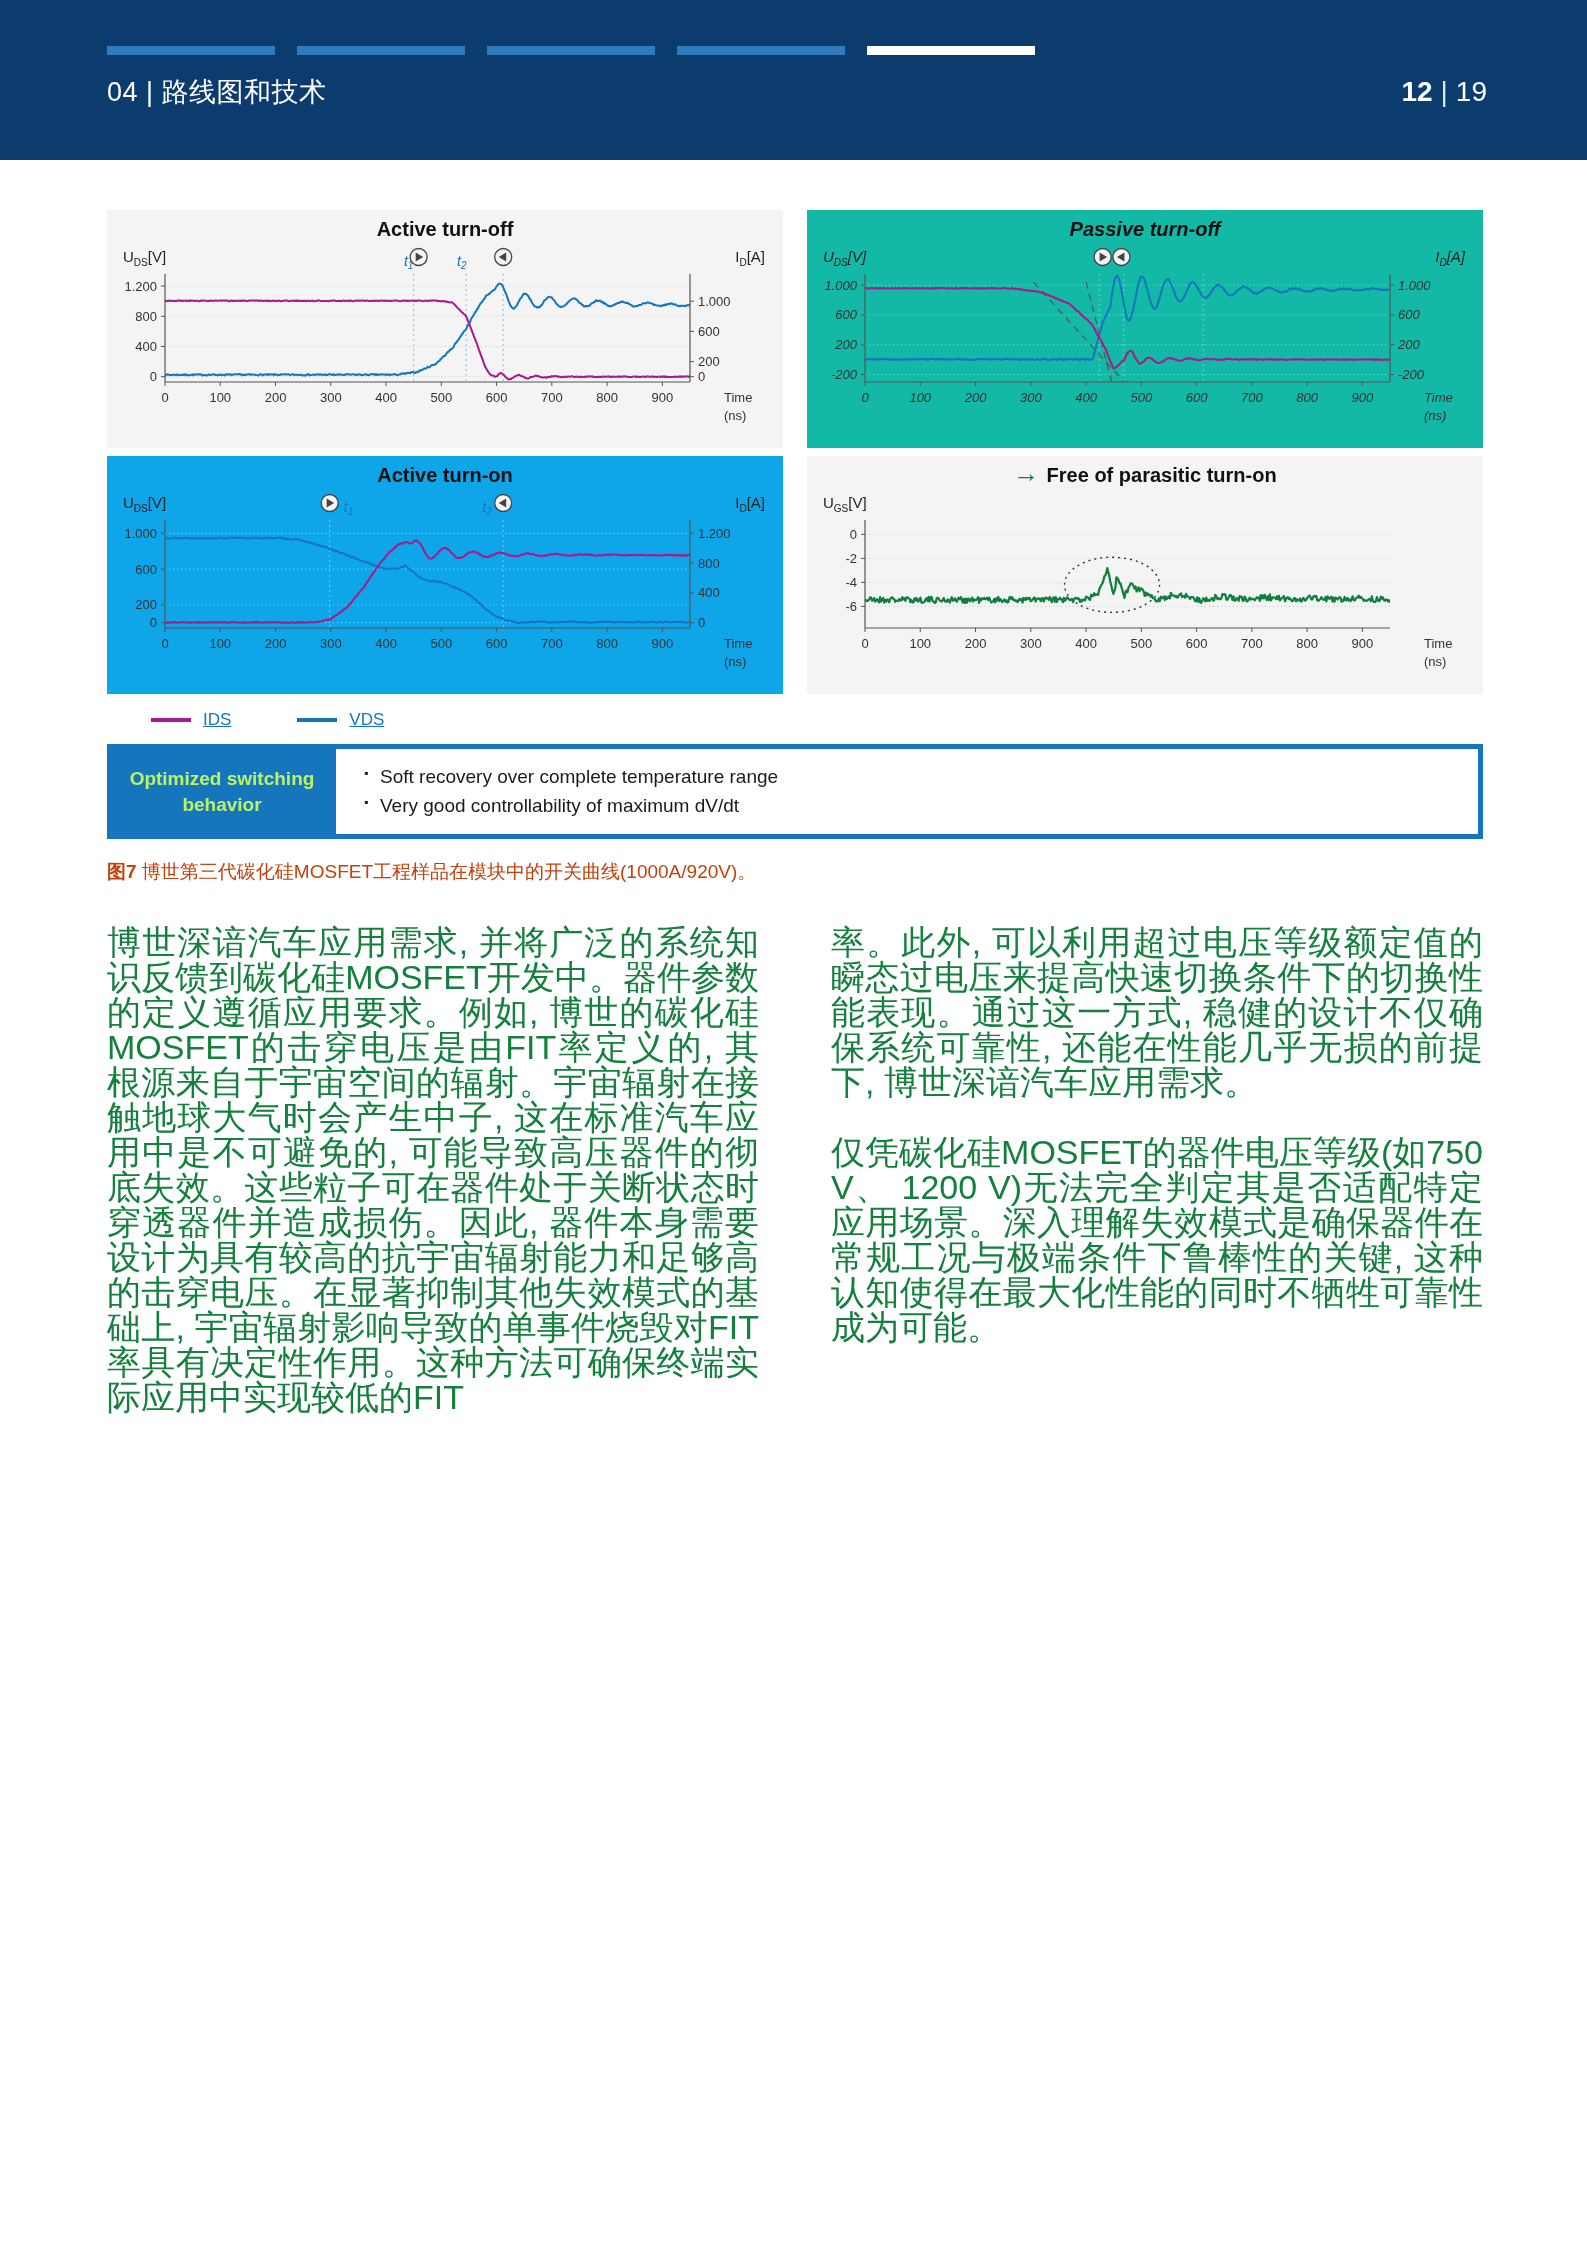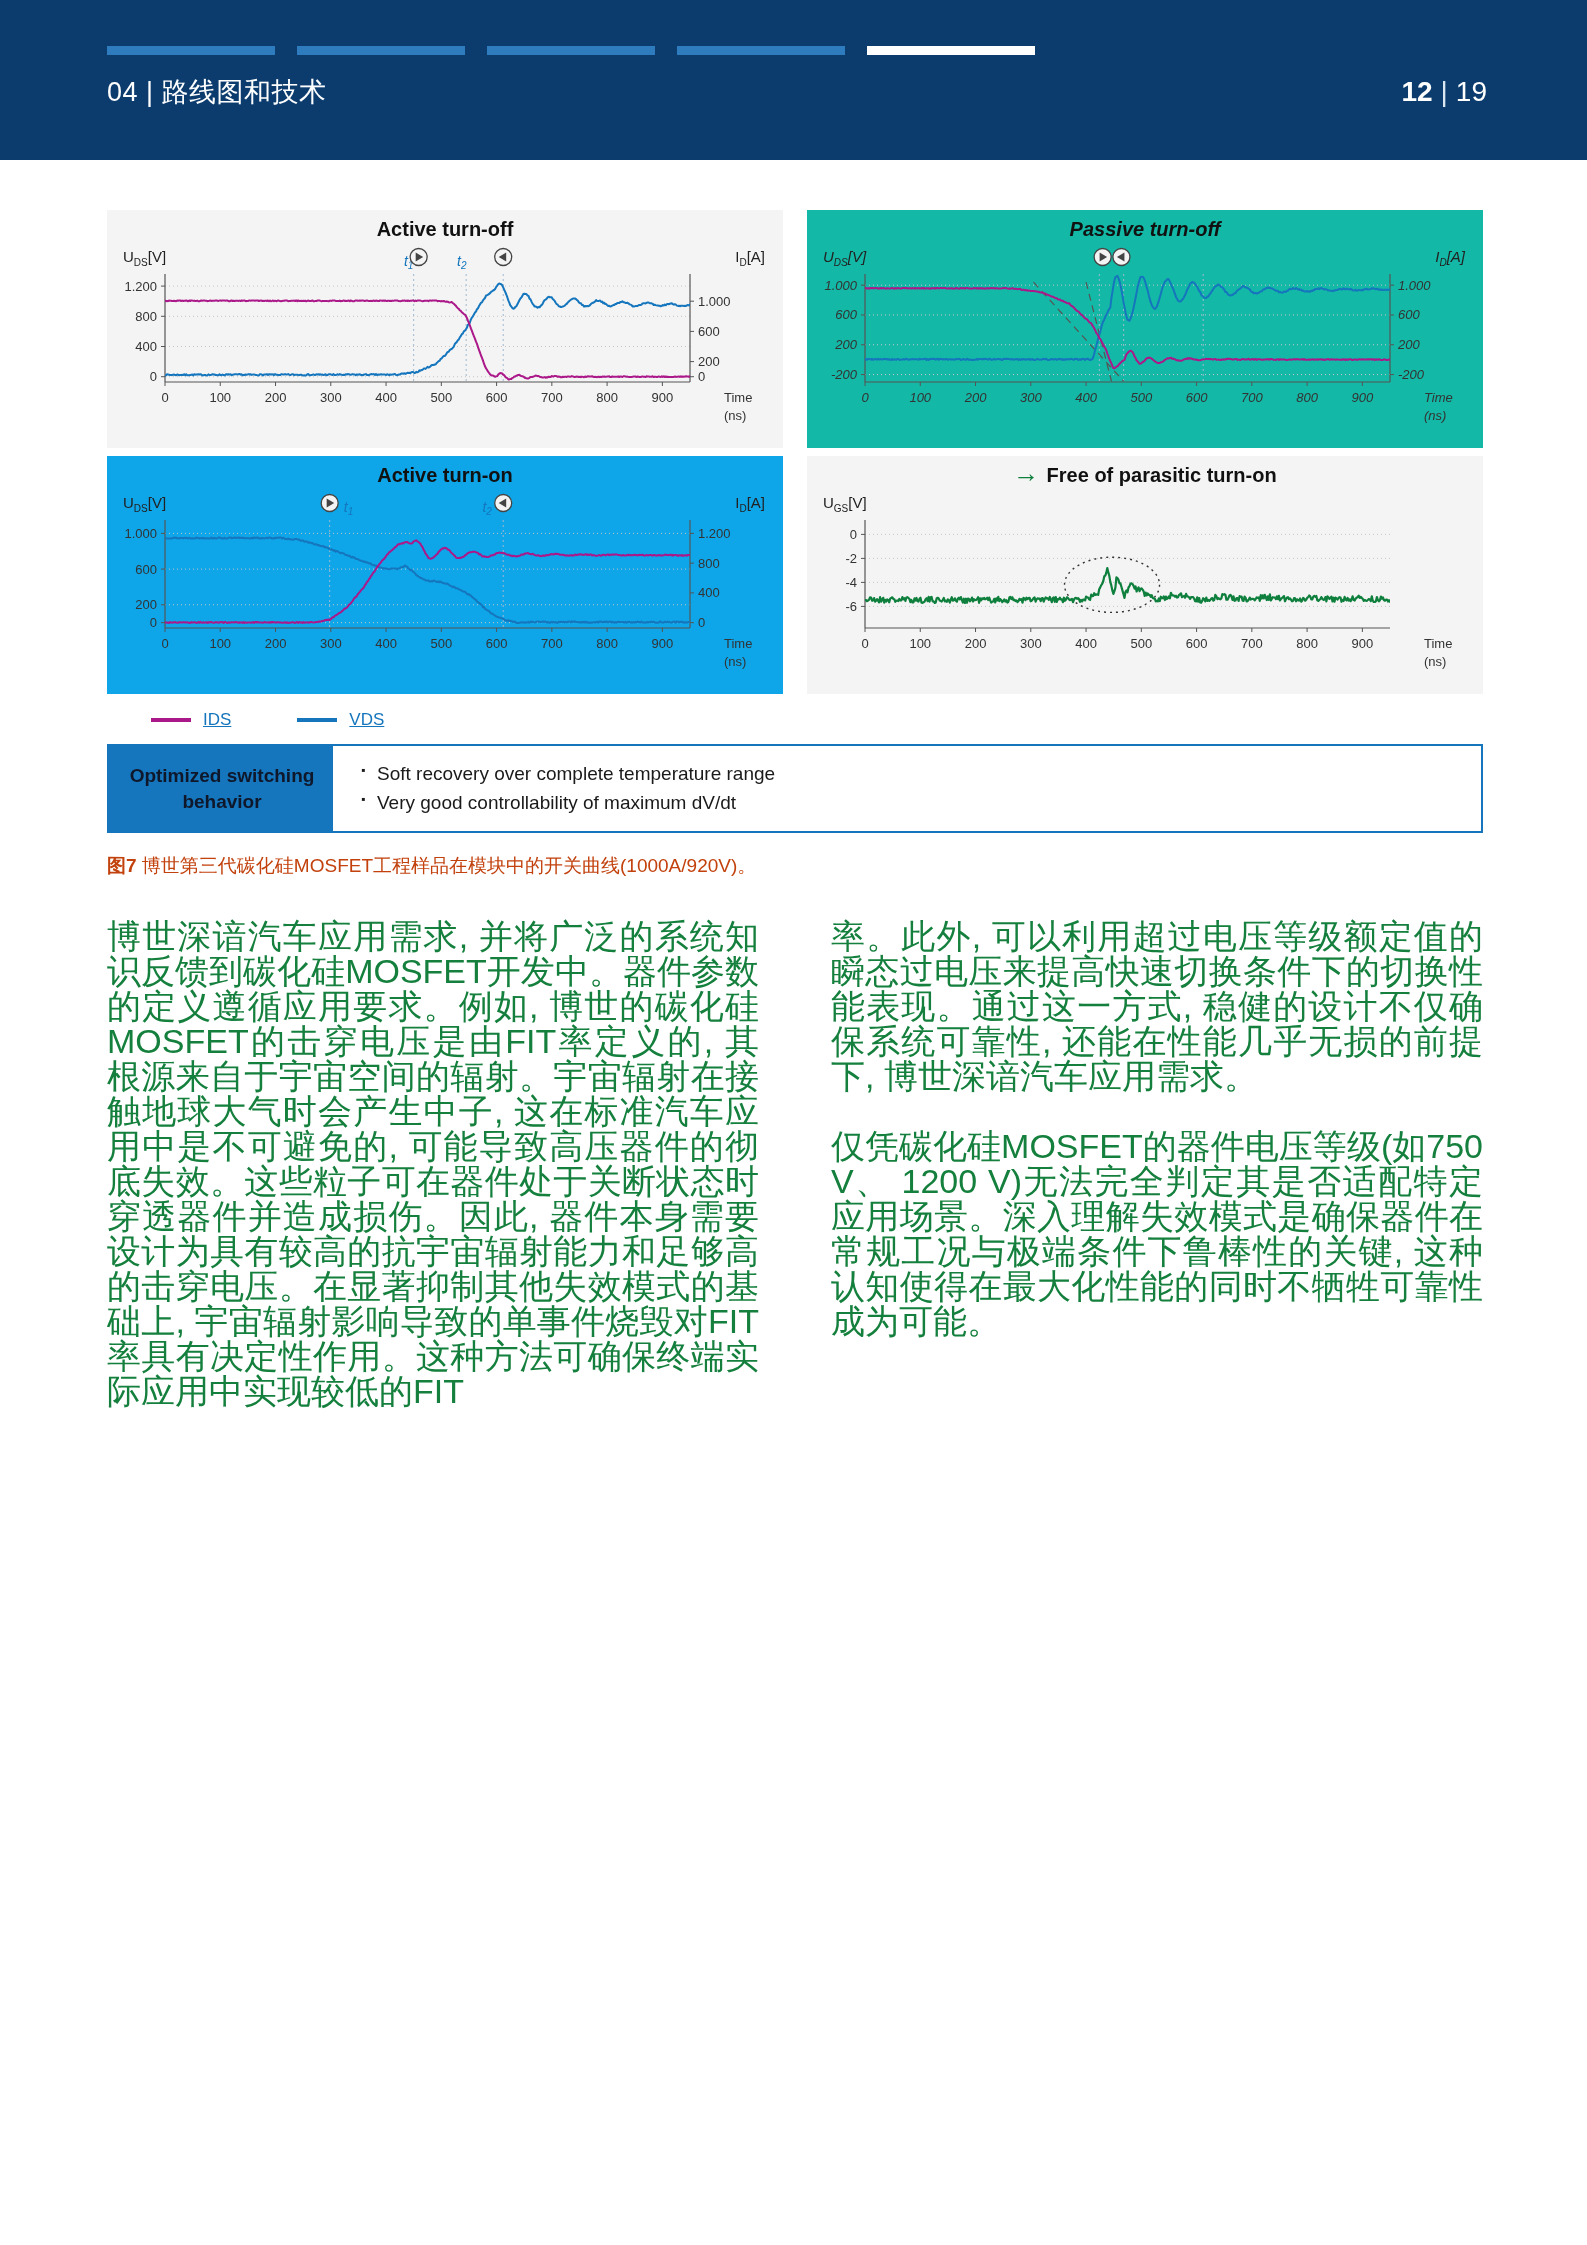--- a/index.html
+++ b/index.html
@@ -38,24 +38,24 @@
   .mcirc { fill:#f4f4f4; stroke:#444444; stroke-width:1.3; }
   .marr { fill:#444444; }
   .series { fill:none; stroke-linejoin:round; stroke-linecap:round; }
 
   .legend { display:flex; gap:66px; margin:16px 0 0 44px; align-items:center; }
   .legend-item { display:flex; align-items:center; gap:12px; }
   .legend-swatch { width:40px; height:3.5px; display:inline-block; }
   .legend-label { font-size:17px;text-decoration:underline; }
 
   .infobox { display:flex; margin-top:14px; }
-  .infobox-label { width:224px; background:#1576bd; color:#0f172a; font-weight:bold; font-size:19px;
+  .infobox-label { width:224px; background:#1576bd; color:#bef264; font-weight:bold; font-size:19px;
                    display:flex; flex-direction:column; justify-content:center; align-items:center;
                    text-align:center; line-height:1.35;padding-left:6px; }
-  .infobox-bullets { flex:1; border:2px solid #7f1d1d; list-style:none; padding:14px 28px; }
+  .infobox-bullets { flex:1; border:5px solid #7f1d1d; list-style:none; padding:14px 28px; }
   .infobox-bullets li { font-size:19px; color:#1a1a1a; line-height:1.5; padding-left:16px; position:relative; }
   .infobox-bullets li::before { content:"▪"; position:absolute; left:0; top:1px; font-size:12px; }
 
   .caption { margin-top:20px; font-size:19px; color:#c2410c; }
   .cap-bold { font-weight:bold; }
 
   
   .columns { display:flex; gap:72px; margin-top:40px; }
   .col { width:652px; text-align:justify; }
   .col p { font-size:34px; line-height:35px; color:#15803d; }

